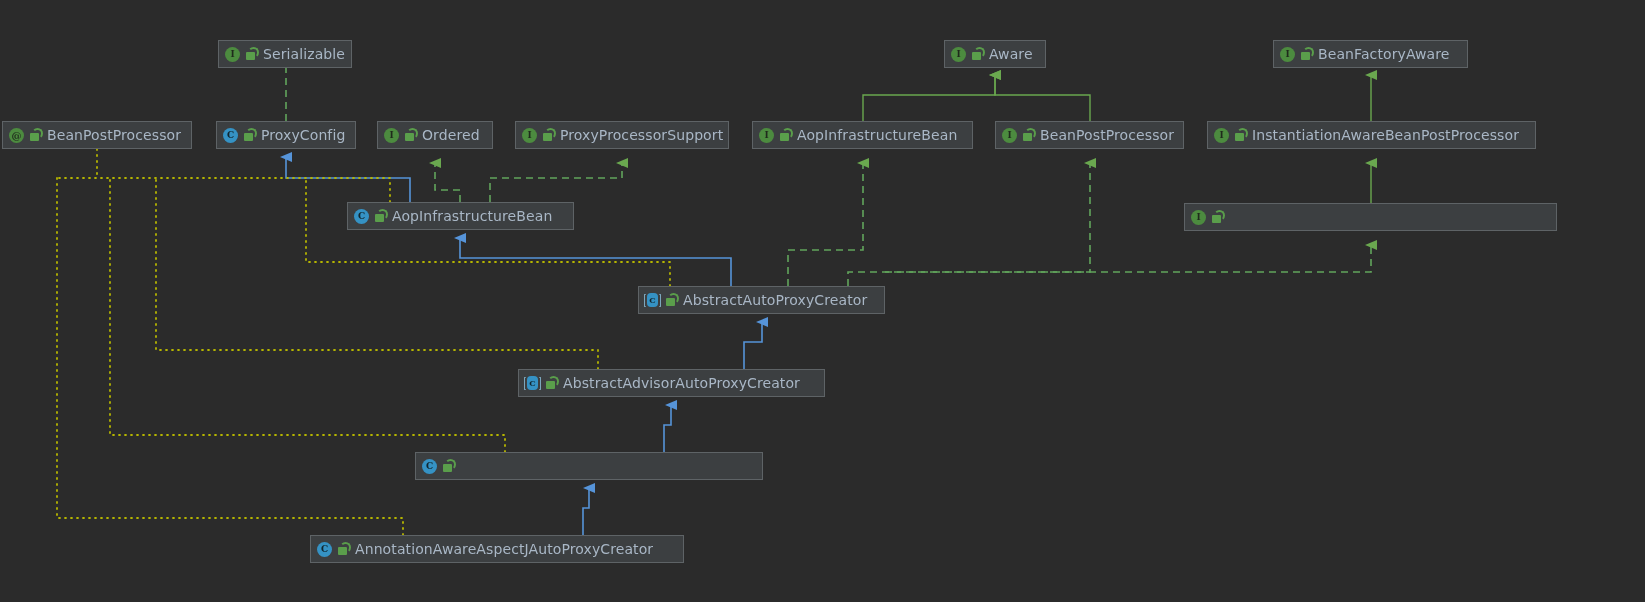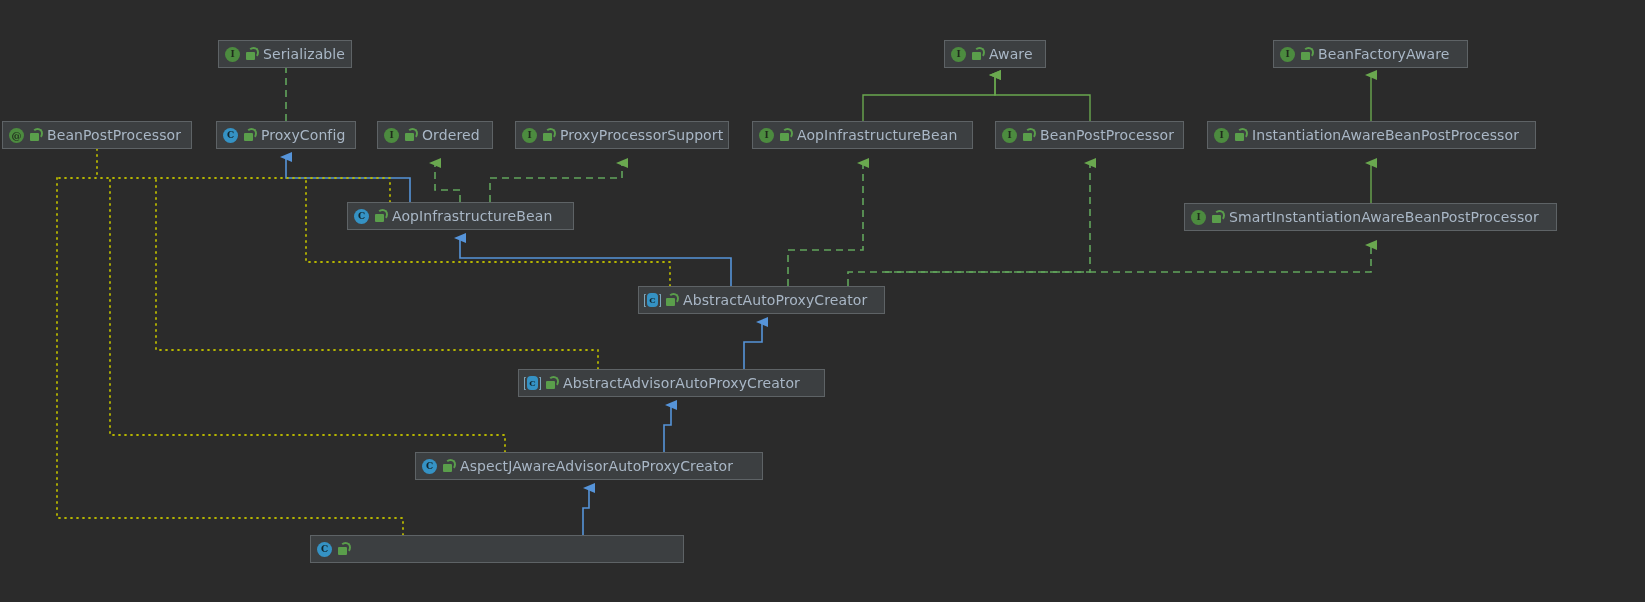--- a/index.html
+++ b/index.html
@@ -271,21 +271,20 @@
       <span class="label">AopInfrastructureBean</span>
     </div>
     <div class="node" style="left: 1184px; top: 203px; width: 373px;">
       <span class="ic">
         <span class="badge iface">I</span>
       </span>
       <span class="vis">
         <i class="arc"></i>
         <i class="body"></i>
       </span>
-      <span class="label">SmartInstantiationAwareBeanPostProcessor</span>
     </div>
     <div class="node" style="left: 638px; top: 286px; width: 247px;">
       <span class="ic">
         <span class="badge abs">
           <span class="inner">C</span>
         </span>
       </span>
       <span class="vis">
         <i class="arc"></i>
         <i class="body"></i>
@@ -305,24 +304,24 @@
       <span class="label">AbstractAdvisorAutoProxyCreator</span>
     </div>
     <div class="node" style="left: 415px; top: 452px; width: 348px;">
       <span class="ic">
         <span class="badge cls">C</span>
       </span>
       <span class="vis">
         <i class="arc"></i>
         <i class="body"></i>
       </span>
-      <span class="label">AspectJAwareAdvisorAutoProxyCreator</span>
     </div>
     <div class="node" style="left: 310px; top: 535px; width: 374px;">
       <span class="ic">
         <span class="badge cls">C</span>
       </span>
       <span class="vis">
         <i class="arc"></i>
         <i class="body"></i>
       </span>
+      <span class="label">AnnotationAwareAspectJAutoProxyCreator</span>
     </div>
   </div>
 
 </body></html>

